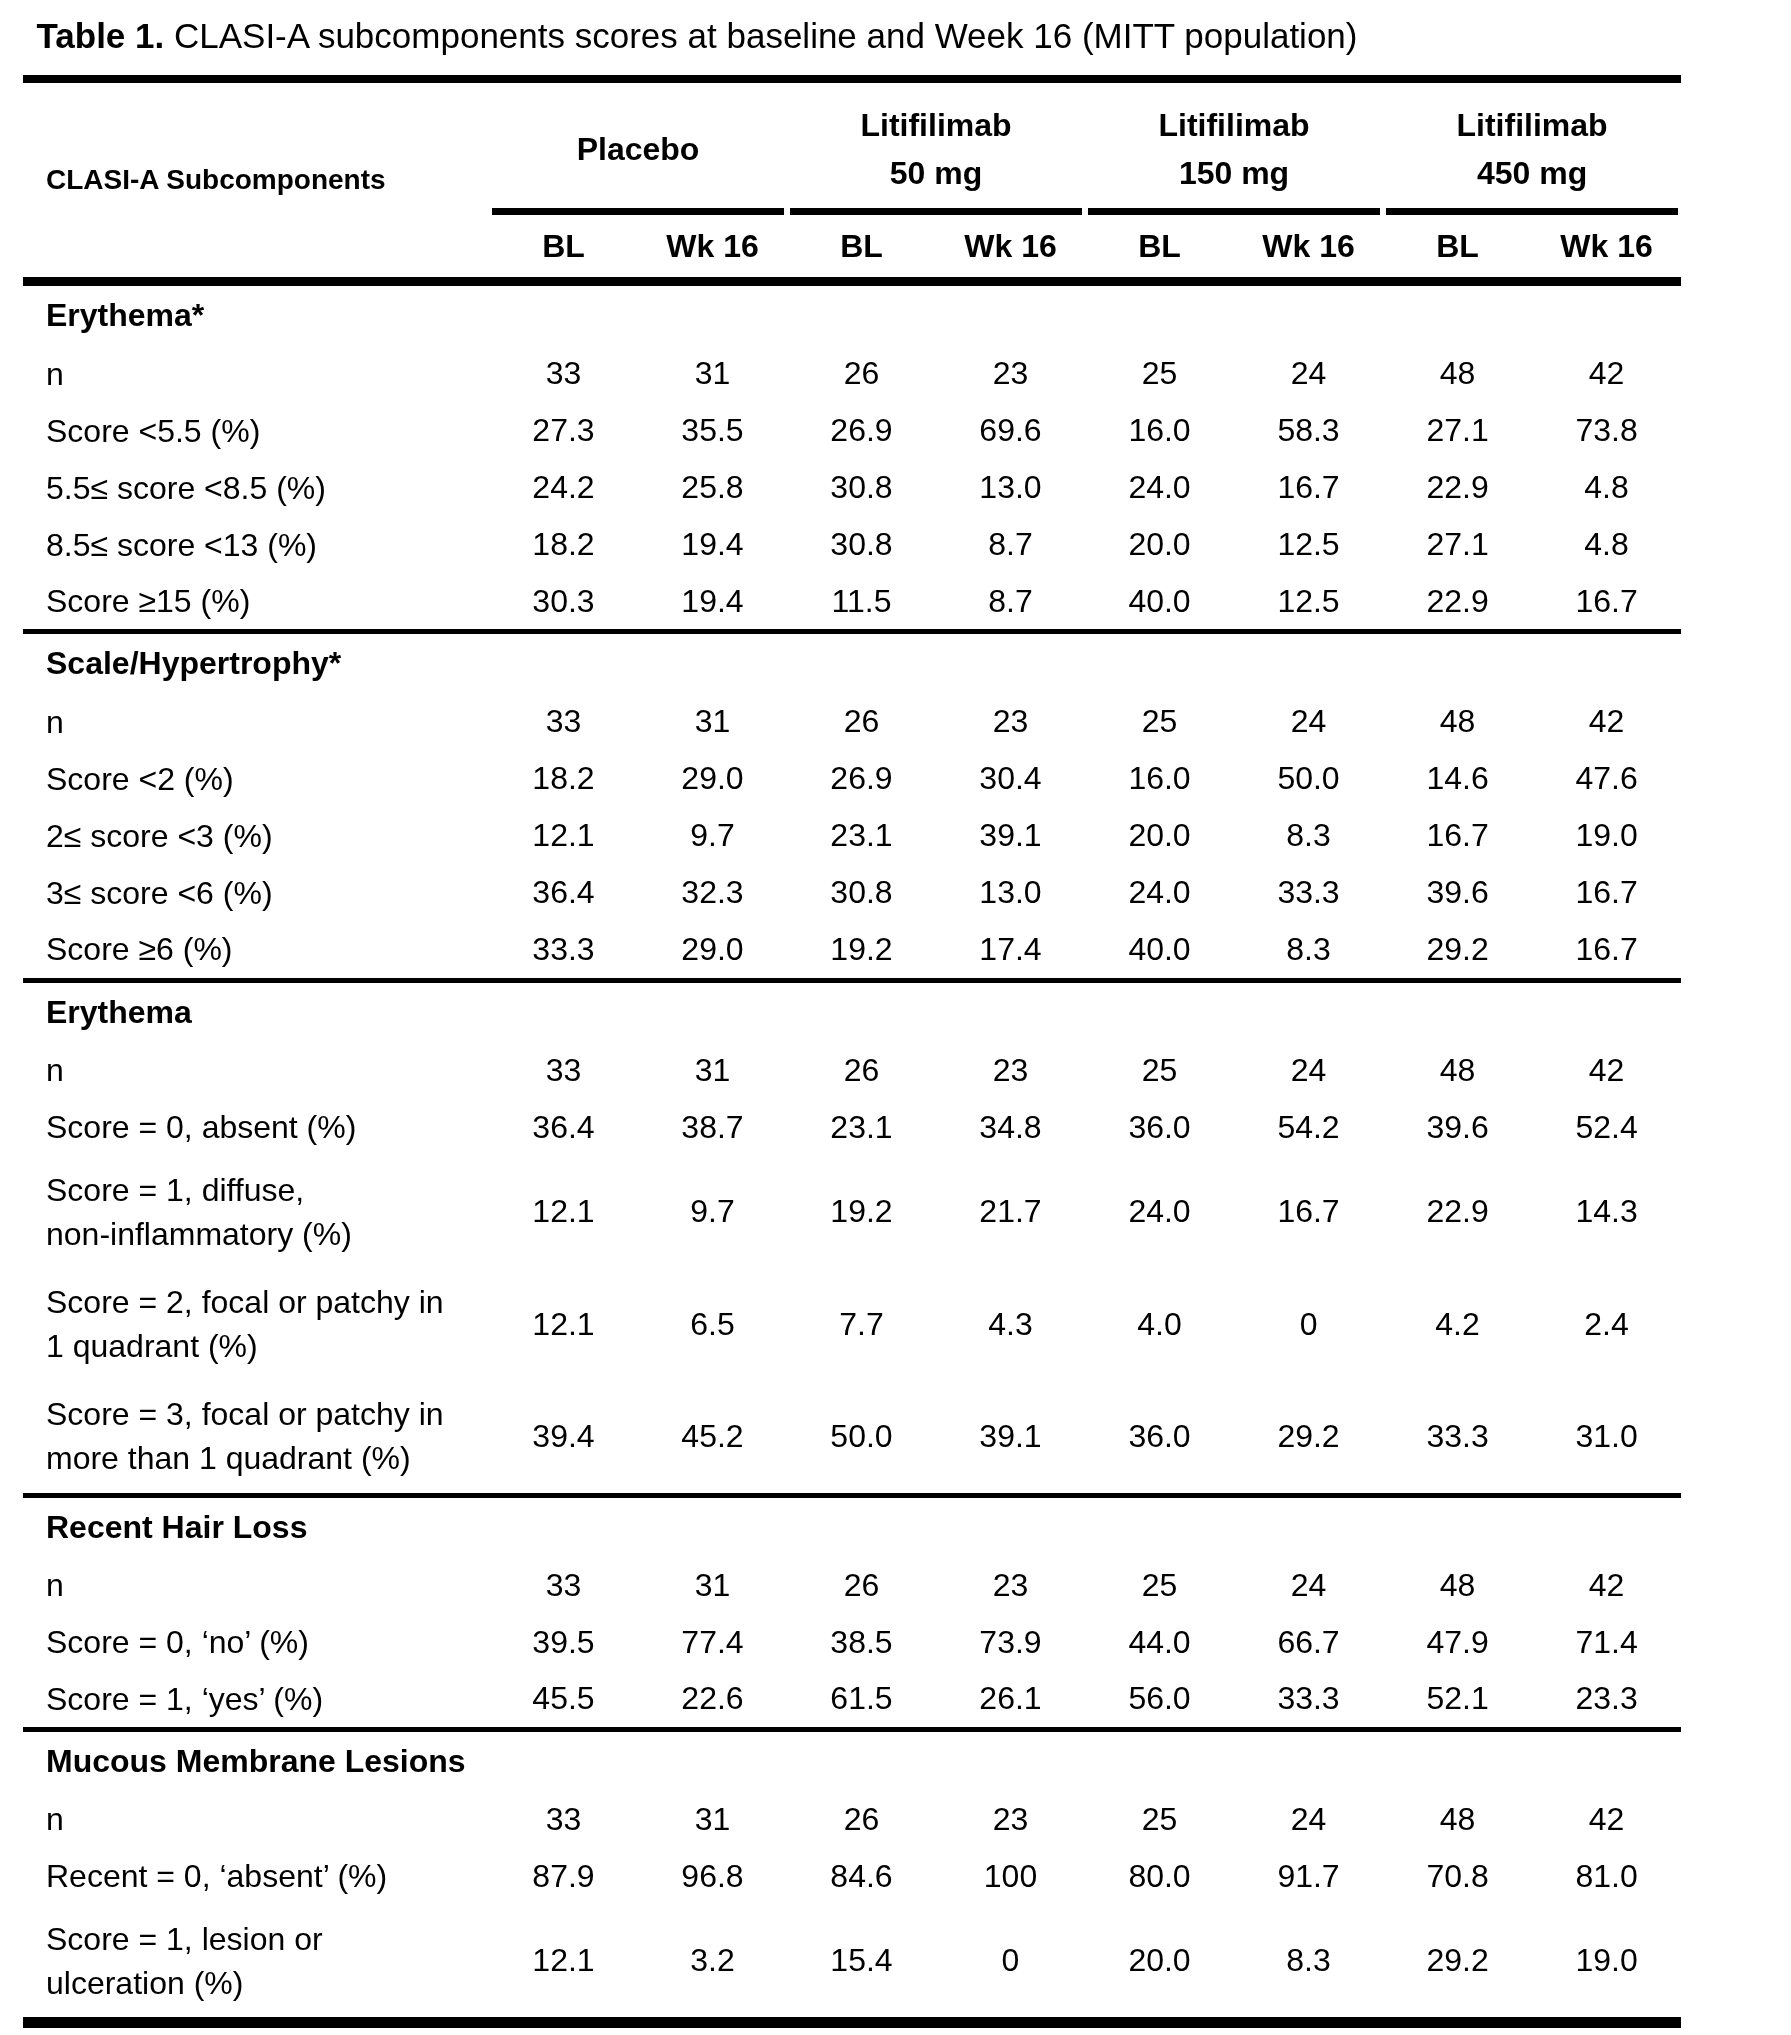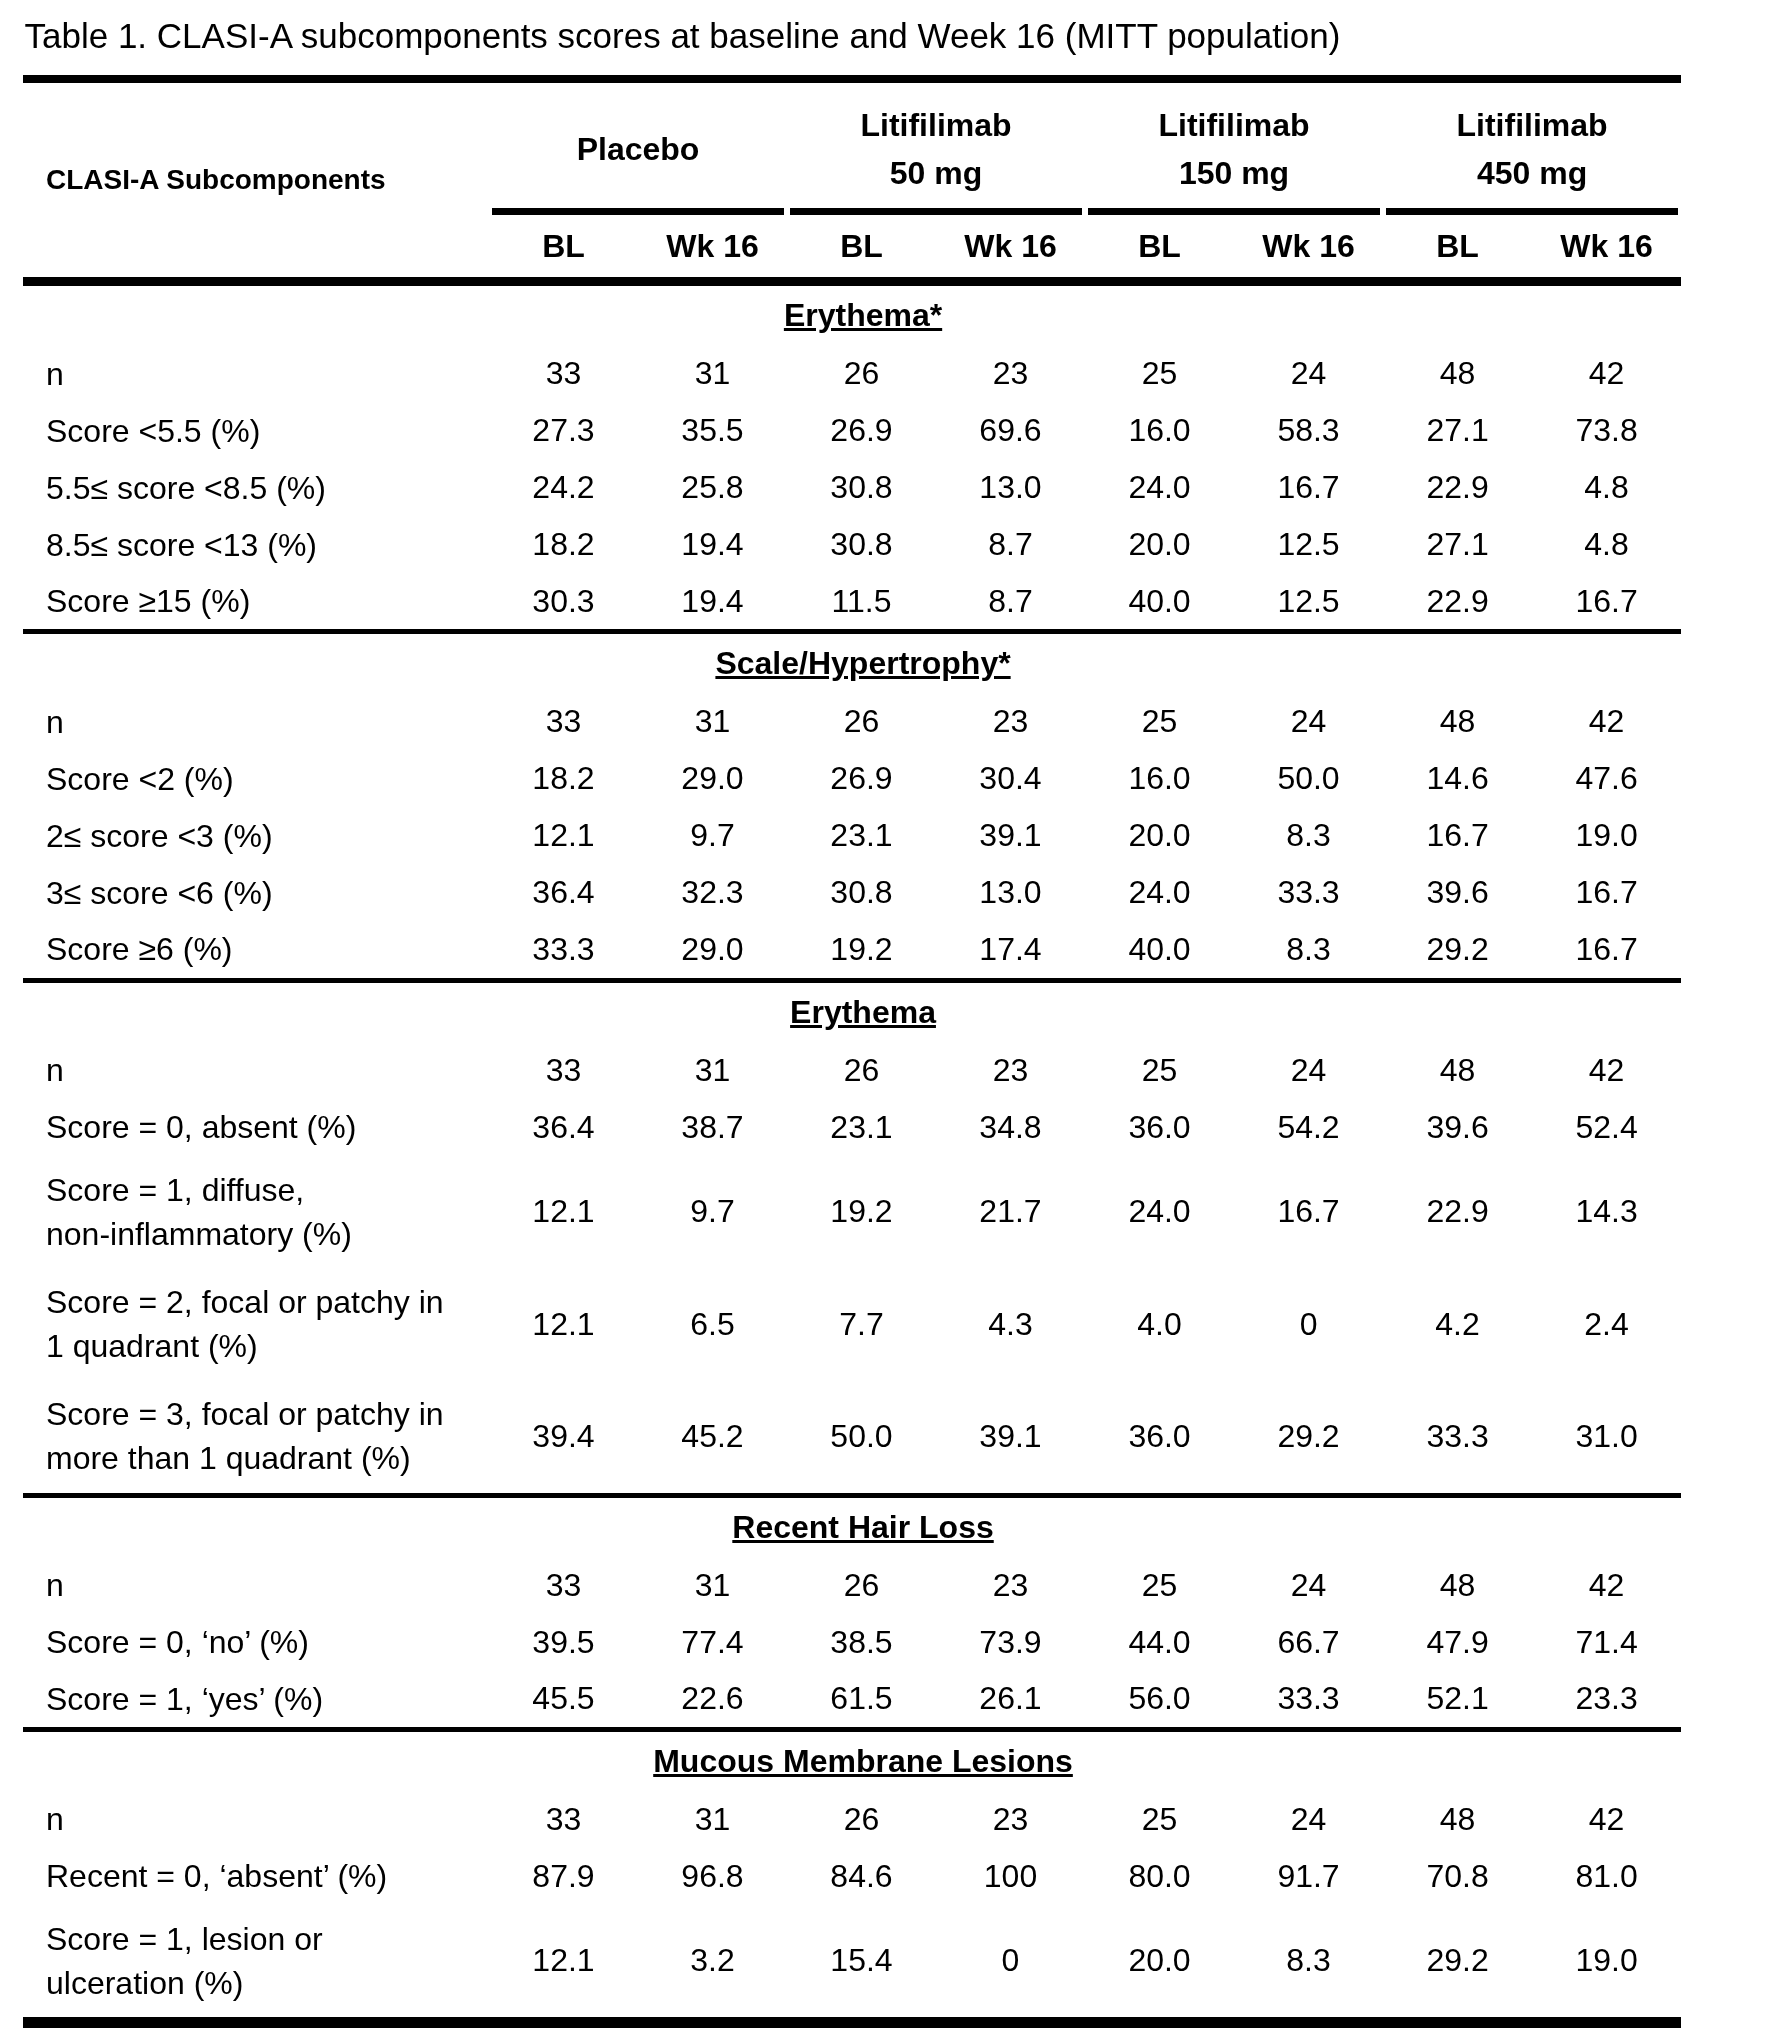--- a/index.html
+++ b/index.html
@@ -12,21 +12,21 @@
     font-family: "Liberation Sans", "DejaVu Sans", sans-serif;
     padding: 10.5px 0 0 23px;
     overflow: hidden;
   }
   .title {
     font-size: 35px;
     line-height: 1.25;
     margin: 3px 0 0 1.5px;
     letter-spacing: 0;
   }
-  .title .bold { font-weight: normal; }
+  .title .bold { font-weight: bold; margin-left: 12px; }
   table.clasi {
     border-collapse: collapse;
     table-layout: fixed;
     width: 1657px;
     margin-top: 18px;
     border-top: 8.3px solid #000;
     border-bottom: 11.3px solid #000;
     font-size: 32px;
   }
   col.labelcol { width: 466px; }
@@ -54,26 +54,25 @@
     background: #000;
   }
   tr.subhead th {
     height: 62px;
     vertical-align: middle;
     text-align: center;
     border-bottom: 9.8px solid #000;
   }
   tbody { border-top: 5.3px solid #000; }
   tr.secrow th {
-    text-align: center;
+    text-align: left;
     padding-left: 23px;
     height: 57px;
     vertical-align: middle;
     font-weight: bold;
-    text-decoration: underline;
   }
   tr.datarow { height: 57px; }
   th.rowlabel {
     text-align: left;
     font-weight: normal;
     padding: 6px 0 6px 23px;
     white-space: pre-line;
     line-height: 1.38;
     vertical-align: middle;
   }

